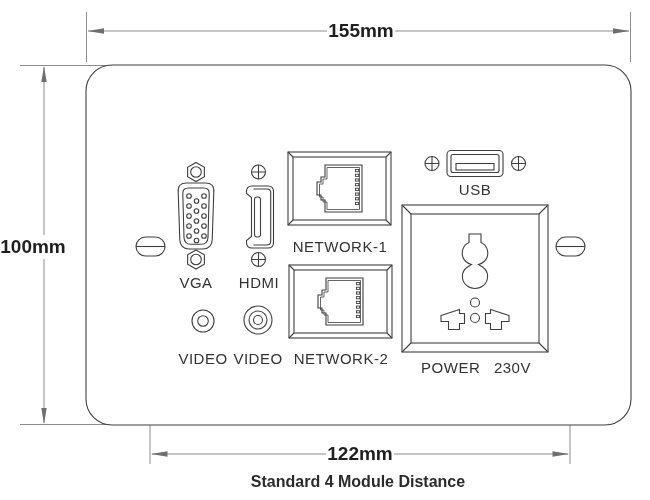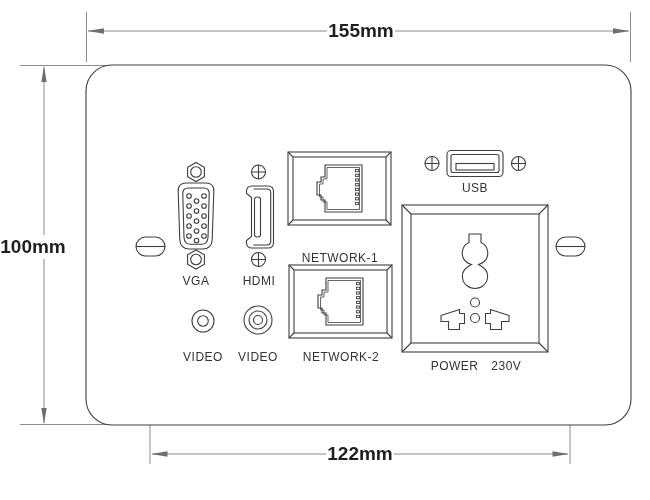--- a/index.html
+++ b/index.html
@@ -4,21 +4,21 @@
 <style>
   html,body{margin:0;padding:0;background:#ffffff;}
   .canvas{
     position:relative;width:650px;height:500px;background:#ffffff;
     font-family:"Liberation Sans",sans-serif;overflow:hidden;padding-left:32px;
   }
   svg.drawing{position:absolute;left:0;top:0;}
   .lbl{
     position:absolute;transform:translateX(-50%);
     white-space:nowrap;color:#333333;
-    font-size:12px;letter-spacing:0.5px;line-height:1;
+    font-size:15px;letter-spacing:0.5px;line-height:1;
   }
   .dim-lbl{
     position:absolute;transform:translateX(-50%);
     white-space:nowrap;color:#1f1f1f;font-weight:bold;
     font-size:19px;line-height:1;letter-spacing:0px;
   }
   .caption{
     position:absolute;transform:translateX(-50%);
     white-space:nowrap;color:#2b2b2b;font-weight:bold;
     font-size:16px;line-height:1;
@@ -191,22 +191,23 @@
         <circle cx="475" cy="318" r="4.5"></circle>
         <path d="M441,315.5 L459.5,309.5 L459.5,313.5 L464.5,313.5 L464.5,323.5 L459.5,323.5 L459.5,329.5 L448.5,329.5 L448.5,321.5 L441,321.5 Z"></path>
         <path d="M509,315.5 L490.5,309.5 L490.5,313.5 L485.5,313.5 L485.5,323.5 L490.5,323.5 L490.5,329.5 L501.5,329.5 L501.5,321.5 L509,321.5 Z"></path>
       </g>
     </g>
   </svg>
 
   <span class="dim-lbl" style="left:361px;top:21px;">155mm</span>
   <span class="dim-lbl" style="left:33px;top:237px;">100mm</span>
   <span class="dim-lbl" style="left:360px;top:444px;text-align:center;">122mm</span>
+  <span class="caption" style="left:358px;top:474px;">Standard 4 Module Distance</span>
 
   <span class="lbl" style="left:196px;top:275px;text-align:right;">VGA</span>
   <span class="lbl" style="left:259px;top:275px;text-align:right;">HDMI</span>
   <span class="lbl" style="left:203px;top:351px;">VIDEO</span>
   <span class="lbl" style="left:258px;top:351px;">VIDEO</span>
-  <span class="lbl" style="left:340px;top:252px;">NETWORK-1</span>
+  <span class="lbl" style="left:340px;top:239px;">NETWORK-1</span>
   <span class="lbl" style="left:341px;top:351px;">NETWORK-2</span>
   <span class="lbl" style="left:475px;top:182px;">USB</span>
   <span class="lbl power-lbl" style="left:476px;top:360px;text-align:right;">POWER 230V</span>
 </div>
 
 </body></html>

